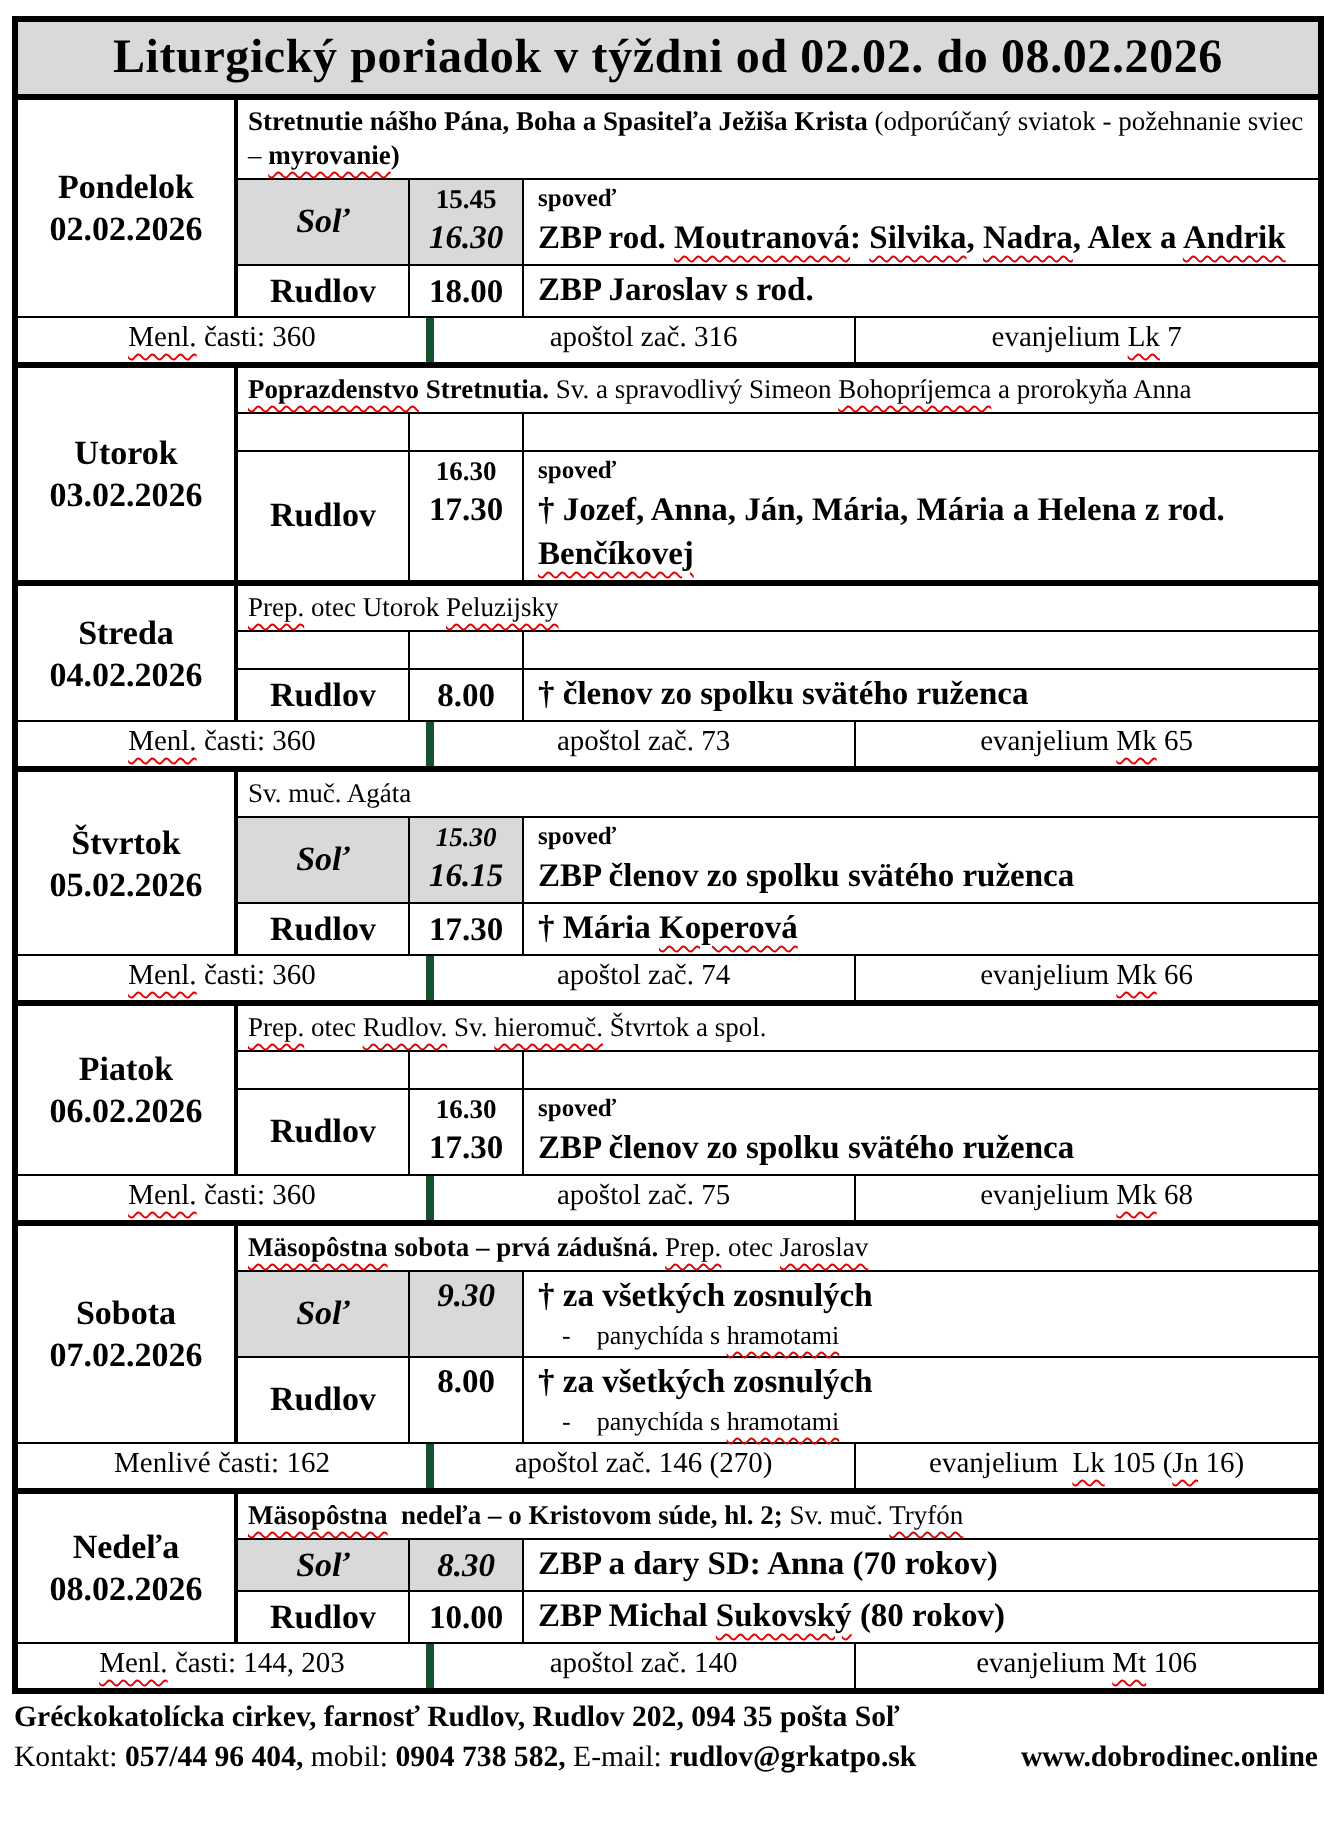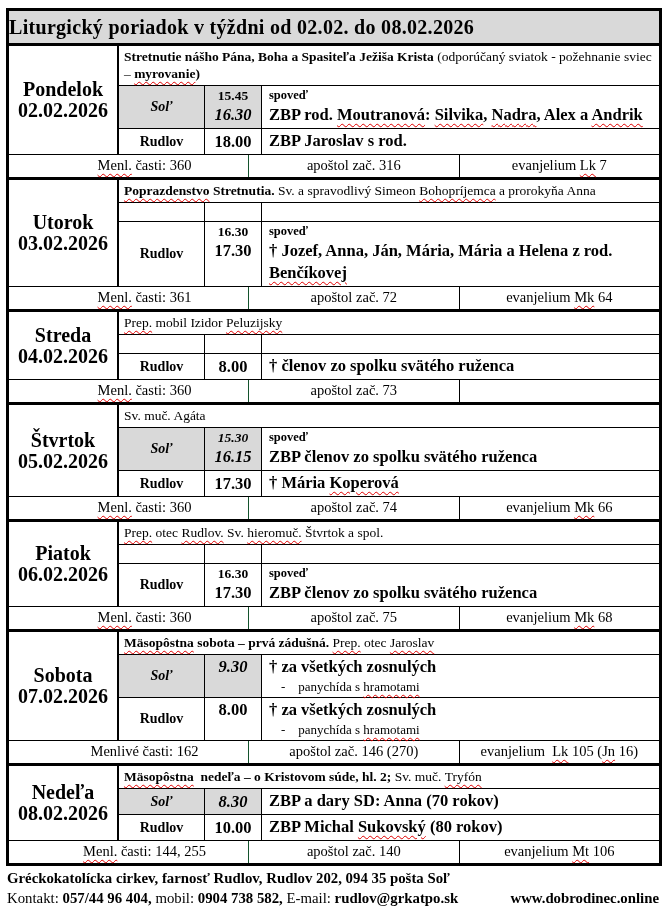--- a/index.html
+++ b/index.html
@@ -1,52 +1,52 @@
 <!DOCTYPE html>
 <html><head>
 <meta charset="utf-8">
 <style>
   html,body{margin:0;padding:0;background:#fff;}
   body{width:668px;min-height:922px;font-family:"Liberation Serif","DejaVu Serif",serif;color:#000;}
   .page{padding:8px 6px 4px 6px;box-sizing:border-box;}
   .sched{border:3px solid #000;}
-  .title-row{background:#d9d9d9;border-bottom:3px solid #000;
-    font-weight:bold;font-size:20px;padding:5px 0 4px;letter-spacing:.3px;}
+  .title-row{background:#d9d9d9;border-bottom:3px solid #000;text-align:center;
+    font-weight:bold;font-size:24px;padding:5px 0 4px;letter-spacing:.3px;}
   .day-block{border-bottom:3px solid #000;}
   .day-block:last-child{border-bottom:none;}
   .day-main{display:flex;align-items:stretch;}
   .day-cell{width:108px;flex:0 0 108px;border-right:2px solid #000;display:flex;
     flex-direction:column;justify-content:center;align-items:center;text-align:center;
-    font-weight:bold;font-size:20px;line-height:21px;}
+    font-weight:bold;font-size:17px;line-height:21px;}
   .rows{flex:1;display:flex;flex-direction:column;min-width:0;}
   .feast{border-bottom:1px solid #000;font-size:13.5px;line-height:17px;padding:2px 4px 3px 5px;}
   .svc{display:flex;align-items:stretch;border-bottom:1px solid #000;}
   .svc:last-child{border-bottom:none;}
   .svc.empty{height:18px;}
   .place{width:85px;flex:0 0 85px;border-right:1px solid #000;display:flex;align-items:center;
-    justify-content:center;font-weight:bold;font-size:14px;font-family:Liberation Serif, serif;}
+    justify-content:center;font-weight:bold;font-size:17px;font-family:Liberation Serif, serif;}
   .time{width:56px;flex:0 0 56px;border-right:1px solid #000;display:flex;flex-direction:column;
     align-items:center;justify-content:center;font-weight:bold;}
   .desc{flex:1;min-width:0;padding:1px 6px 2px 7px;display:flex;flex-direction:column;justify-content:flex-start;}
   .svc.top .time,.svc.top .desc{justify-content:flex-start;}
   .svc.top .time{padding-top:1px;}
   .gray{background:#d9d9d9;}
   .it{font-style:italic;}
   .b{font-weight:bold;}
   .t-sm{font-size:13.5px;line-height:17px;}
   .t-main{font-size:16.5px;line-height:22px;}
   .l-sm{font-size:12.5px;line-height:17px;font-weight:bold;}
   .l-main{font-size:16.5px;line-height:22px;font-weight:bold;}
   .l-sub{font-size:13px;line-height:17px;padding-left:12px;}
   .desc span,.feast span,.df-cell span,.info span{white-space:pre-wrap;}
   .sp{text-decoration-line:underline;text-decoration-style:wavy;text-decoration-color:#e00000;
     text-decoration-thickness:1px;text-underline-offset:3px;}
   .day-footer{display:flex;border-top:1px solid #000;text-align:center;font-size:14.5px;line-height:17px;}
   .df-cell{padding:2px 2px 3px;box-sizing:border-box;}
-  .df-c1{width:32%;border-right:1px solid #14532d;margin-left:32px;}
+  .df-c1{width:32%;border-right:4px solid #14532d;}
   .df-c2{width:32.4%;border-right:1px solid #000;}
   .df-c3{flex:1;}
   .info{padding:3px 1px 0 1px;font-size:14.8px;}
   .info-line{line-height:19px;}
   .contact-row{display:flex;justify-content:space-between;line-height:21px;padding-right:2px;}
 </style>
 </head>
 <body>
 
 <div class="page">
@@ -108,53 +108,49 @@
                   <span class="t-sm">16.30</span>
                   <span class="t-main">17.30</span>
                 </div>
                 <div class="desc">
                   <div class="l-sm"><span>spoveď</span></div>
                   <div class="l-main"><span>† Jozef, Anna, Ján, Mária, Mária a Helena z rod. </span><span class="sp">Benčíkovej</span></div>
                 </div>
               </div>
             </div>
           </div>
-          <div class="day-footer">
-            <div class="df-cell df-c1"><span class="sp">Menl.</span><span> časti: 361</span></div>
-            <div class="df-cell df-c2"><span>apoštol zač. 72</span></div>
-            <div class="df-cell df-c3"><span>evanjelium </span><span class="sp">Mk</span><span> 64</span></div>
-          </div>
         </div>
         <div class="day-block">
           <div class="day-main">
             <div class="day-cell">
               <div>Streda</div>
               <div>04.02.2026</div>
             </div>
             <div class="rows">
-              <div class="feast"><span class="sp">Prep.</span><span> mobil Izidor </span><span class="sp">Peluzijsky</span></div>
+              <div class="feast"><span class="sp">Prep.</span><span> otec Utorok </span><span class="sp">Peluzijsky</span></div>
               <div class="svc empty">
                 <div class="place"></div>
                 <div class="time"></div>
                 <div class="desc"></div>
               </div>
               <div class="svc">
                 <div class="place">Rudlov</div>
                 <div class="time">
                   <span class="t-main">8.00</span>
                 </div>
                 <div class="desc">
                   <div class="l-main"><span>† členov zo spolku svätého ruženca</span></div>
                 </div>
               </div>
             </div>
           </div>
           <div class="day-footer">
             <div class="df-cell df-c1"><span class="sp">Menl.</span><span> časti: 360</span></div>
             <div class="df-cell df-c2"><span>apoštol zač. 73</span></div>
+            <div class="df-cell df-c3"><span>evanjelium </span><span class="sp">Mk</span><span> 65</span></div>
           </div>
         </div>
         <div class="day-block">
           <div class="day-main">
             <div class="day-cell">
               <div>Štvrtok</div>
               <div>05.02.2026</div>
             </div>
             <div class="rows">
               <div class="feast"><span>Sv. muč. Agáta</span></div>
@@ -276,21 +272,21 @@
                 <div class="time">
                   <span class="t-main">10.00</span>
                 </div>
                 <div class="desc">
                   <div class="l-main"><span>ZBP Michal </span><span class="sp">Sukovský</span><span> (80 rokov)</span></div>
                 </div>
               </div>
             </div>
           </div>
           <div class="day-footer">
-            <div class="df-cell df-c1"><span class="sp">Menl.</span><span> časti: 144, 255</span></div>
+            <div class="df-cell df-c1"><span class="sp">Menl.</span><span> časti: 144, 203</span></div>
             <div class="df-cell df-c2"><span>apoštol zač. 140</span></div>
             <div class="df-cell df-c3"><span>evanjelium </span><span class="sp">Mt</span><span> 106</span></div>
           </div>
         </div>
       </div>
   </div>
   <div class="info" id="info">
       <div class="info-line"><span class="b">Gréckokatolícka cirkev, farnosť Rudlov, Rudlov 202, 094 35 pošta Soľ</span></div>
       <div class="contact-row">
         <span><span>Kontakt: </span><span class="b">057/44 96 404,</span><span> mobil: </span><span class="b">0904 738 582,</span><span> E-mail: </span><span class="b">rudlov@grkatpo.sk</span></span>

